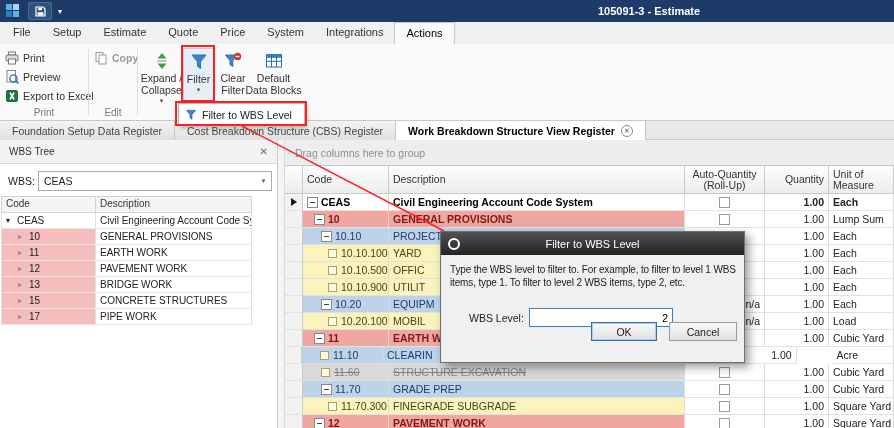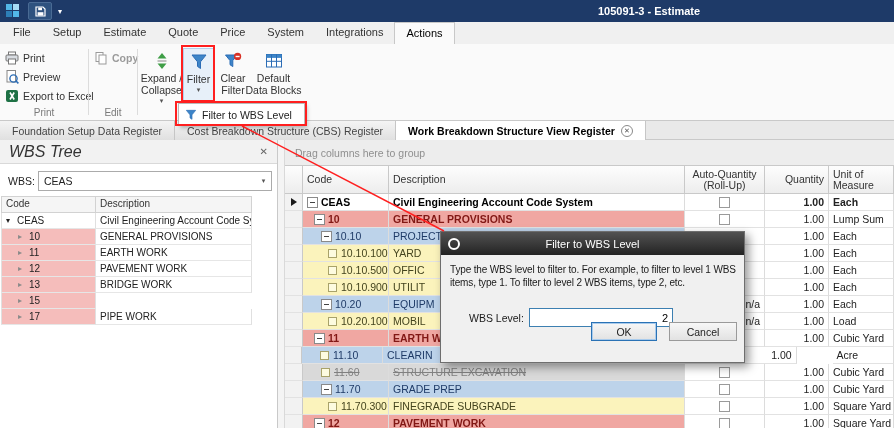--- a/index.html
+++ b/index.html
@@ -47,21 +47,21 @@
 
   
   .doc-tabs { position:absolute; top:121px; left:0; width:894px; height:19px; background:#E9E9E9; border-bottom:1px solid #C9C9C9; display:flex; }
   .doc-tab { height:19px; padding:0 12px; background:linear-gradient(#F4F4F4,#E0E0E0); border-right:1px solid #C6C6C6; color:#444; font-size:10.5px; display:flex; align-items:center; gap:6px; white-space:nowrap; }
   .doc-tab.active { background:#fff; color:#000; font-weight:bold; }
   .tab-close { width:12px; height:12px; border:1px solid #8a8a8a; border-radius:50%; font-size:7px; line-height:10px; text-align:center; color:#555; font-weight:normal; }
 
   
   .left-panel { position:absolute; top:140px; left:0; width:278px; height:288px; background:#fff; border-right:1px solid #C9C9C9; }
   .panel-header { position:absolute; top:0; left:0; right:0; height:24px; background:#F2F2F2; border-bottom:1px solid #D9D9D9; display:flex; align-items:center; padding:0 9px; }
-  .panel-title { font-size:16px; color:#333;font-style:italic; }
+  .panel-title { font-size:10px; color:#333; }
   .panel-close { margin-left:auto; color:#666; font-size:10px; }
   .wbs-row { position:absolute; top:31px; left:8px; width:264px; height:20px; display:flex; align-items:center; }
   .wbs-label { width:30px; font-size:10.5px; }
   .wbs-combo { flex:1; height:20px; border:1px solid #ABABAB; background:#fff; display:flex; align-items:center; padding-left:5px; font-size:10.5px; }
   .combo-caret { margin-left:auto; width:15px; text-align:center; color:#555; font-size:7px; }
   .tree { position:absolute; top:56px; left:1px; }
   .tree-hrow { display:flex; height:17px; }
   .tree-hcell { background:#F5F5F5; border:1px solid #D2D2D2; border-left:none; padding:1px 4px; font-size:10px; color:#333; }
   .tree-hcell:first-child { border-left:1px solid #D2D2D2; }
   .tree-row { display:flex; height:16px; }
@@ -338,20 +338,23 @@
             <div class="tree-cell" style="width: 156px;">
               <span class="txt">BRIDGE WORK</span>
             </div>
           </div>
           <div class="tree-row">
             <div class="tree-cell code-pink" style="width: 95px;">
               <span style="width: 12px; flex: 0 0 auto;"></span>
               <span class="tree-exp">▸</span>
               <span class="txt">15</span>
             </div>
+            <div class="tree-cell" style="width: 156px;">
+              <span class="txt">CONCRETE STRUCTURES</span>
+            </div>
           </div>
           <div class="tree-row">
             <div class="tree-cell code-pink" style="width: 95px;">
               <span style="width: 12px; flex: 0 0 auto;"></span>
               <span class="tree-exp">▸</span>
               <span class="txt">17</span>
             </div>
             <div class="tree-cell" style="width: 156px;">
               <span class="txt">PIPE WORK</span>
             </div>

